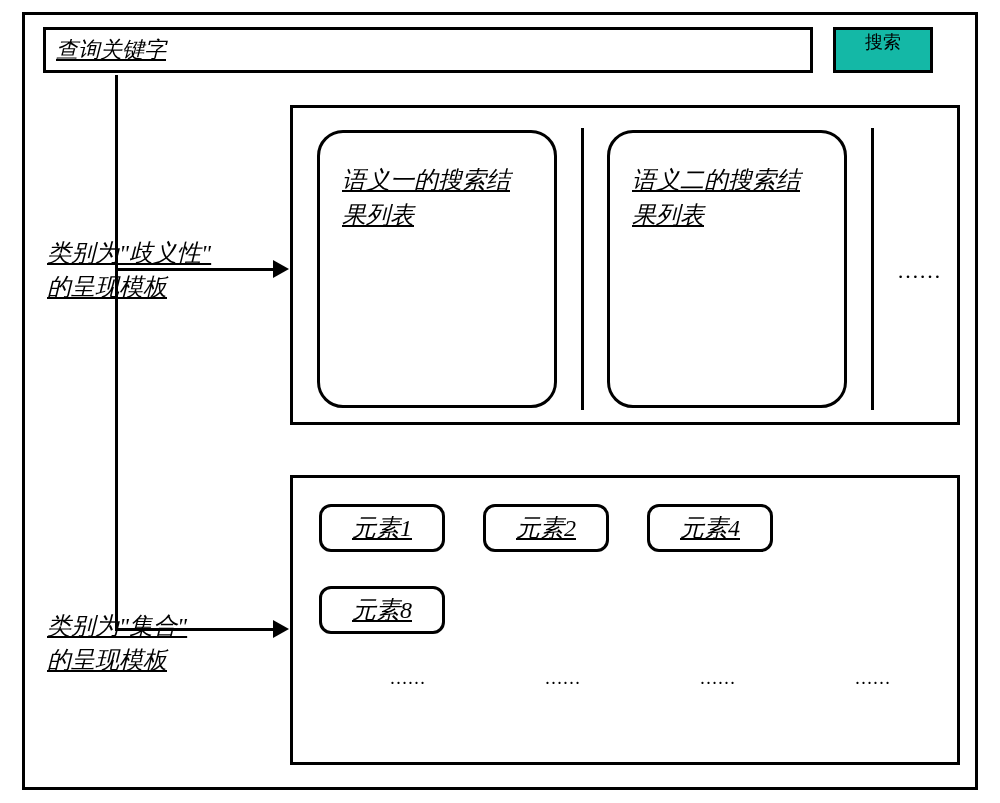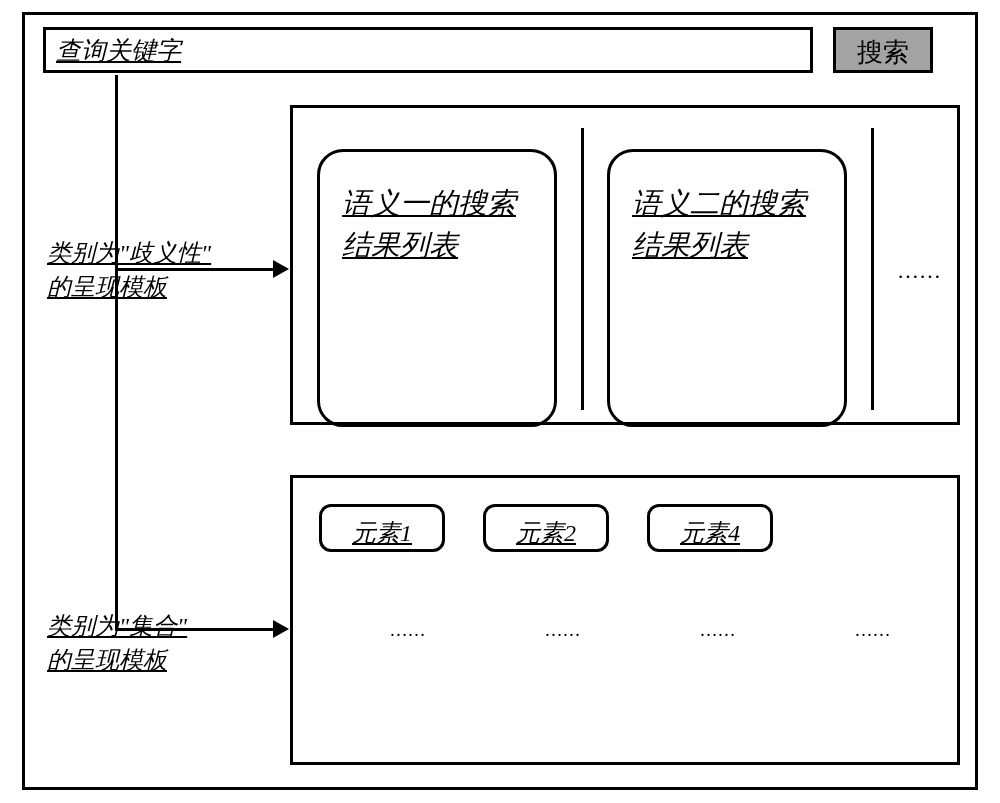--- a/index.html
+++ b/index.html
@@ -28,37 +28,37 @@
       top: 12px;
       display: flex;
       align-items: center;
       gap: 20px;
     }
     .search-input {
       width: 770px;
       height: 46px;
       border: 3px solid #000;
       padding: 4px 10px;
-      font-size: 25px;
+      font-size: 22px;
       font-style: italic;
       text-decoration: underline;
       font-family: "SimSun", "宋体", serif;
       display: flex;
       align-items: center;
     }
     .search-button {
       width: 100px;
       height: 46px;
       border: 3px solid #000;
-      font-size: 26px;
+      font-size: 18px;
       font-family: "SimSun", "宋体", serif;
       display: flex;
-      align-items: flex-end;
+      align-items: flex-start;
       justify-content: center;
-      background: #a3a3a3;
+      background: #14b8a6;
     }
     .template-label {
       position: absolute;
       font-size: 24px;
       font-style: italic;
       text-decoration: underline;
       line-height: 1.4;
     }
     .label-1 {
       left: 22px;
@@ -89,26 +89,25 @@
     .panel-1-inner {
       position: relative;
       width: 100%;
       height: 100%;
     }
     .result-card {
       position: absolute;
       border: 3px solid #000;
       border-radius: 26px;
       padding: 30px 22px 10px 22px;
-      font-size: 29px;
+      font-size: 24px;
       font-style: italic;
       text-decoration: underline;
       text-align: left;
       line-height: 1.45;
-      margin-top: 19px;
     }
     .card-1 {
       left: 24px;
       top: 22px;
       width: 240px;
       height: 278px;
     }
     .card-2 {
       left: 314px;
       top: 22px;
@@ -146,21 +145,21 @@
       display: flex;
       gap: 38px;
       margin-bottom: 34px;
     }
     .element-cell {
       width: 126px;
       height: 48px;
       border: 3px solid #000;
       border-radius: 12px;
       display: flex;
-      align-items: flex-end;
+      align-items: center;
       justify-content: center;
       font-size: 24px;
       font-style: italic;
       text-decoration: underline;
     }
     .ellipsis-row {
       display: flex;
       gap: 38px;
       justify-content: flex-start;
       padding-left: 30px;
@@ -263,20 +262,23 @@
             <span>元素1</span>
           </div>
         <div class="element-cell">
             <span>元素2</span>
           </div>
         <div class="element-cell">
             <span>元素4</span>
           </div>
       </div>
       <div class="grid-row">
+        <div class="element-cell">
+            <span>元素8</span>
+          </div>
       </div>
       <div class="ellipsis-row">
         <div class="ellipsis-cell">……</div>
         <div class="ellipsis-cell">……</div>
         <div class="ellipsis-cell">……</div>
         <div class="ellipsis-cell">……</div>
       </div>
     </div>
   </div>
 

